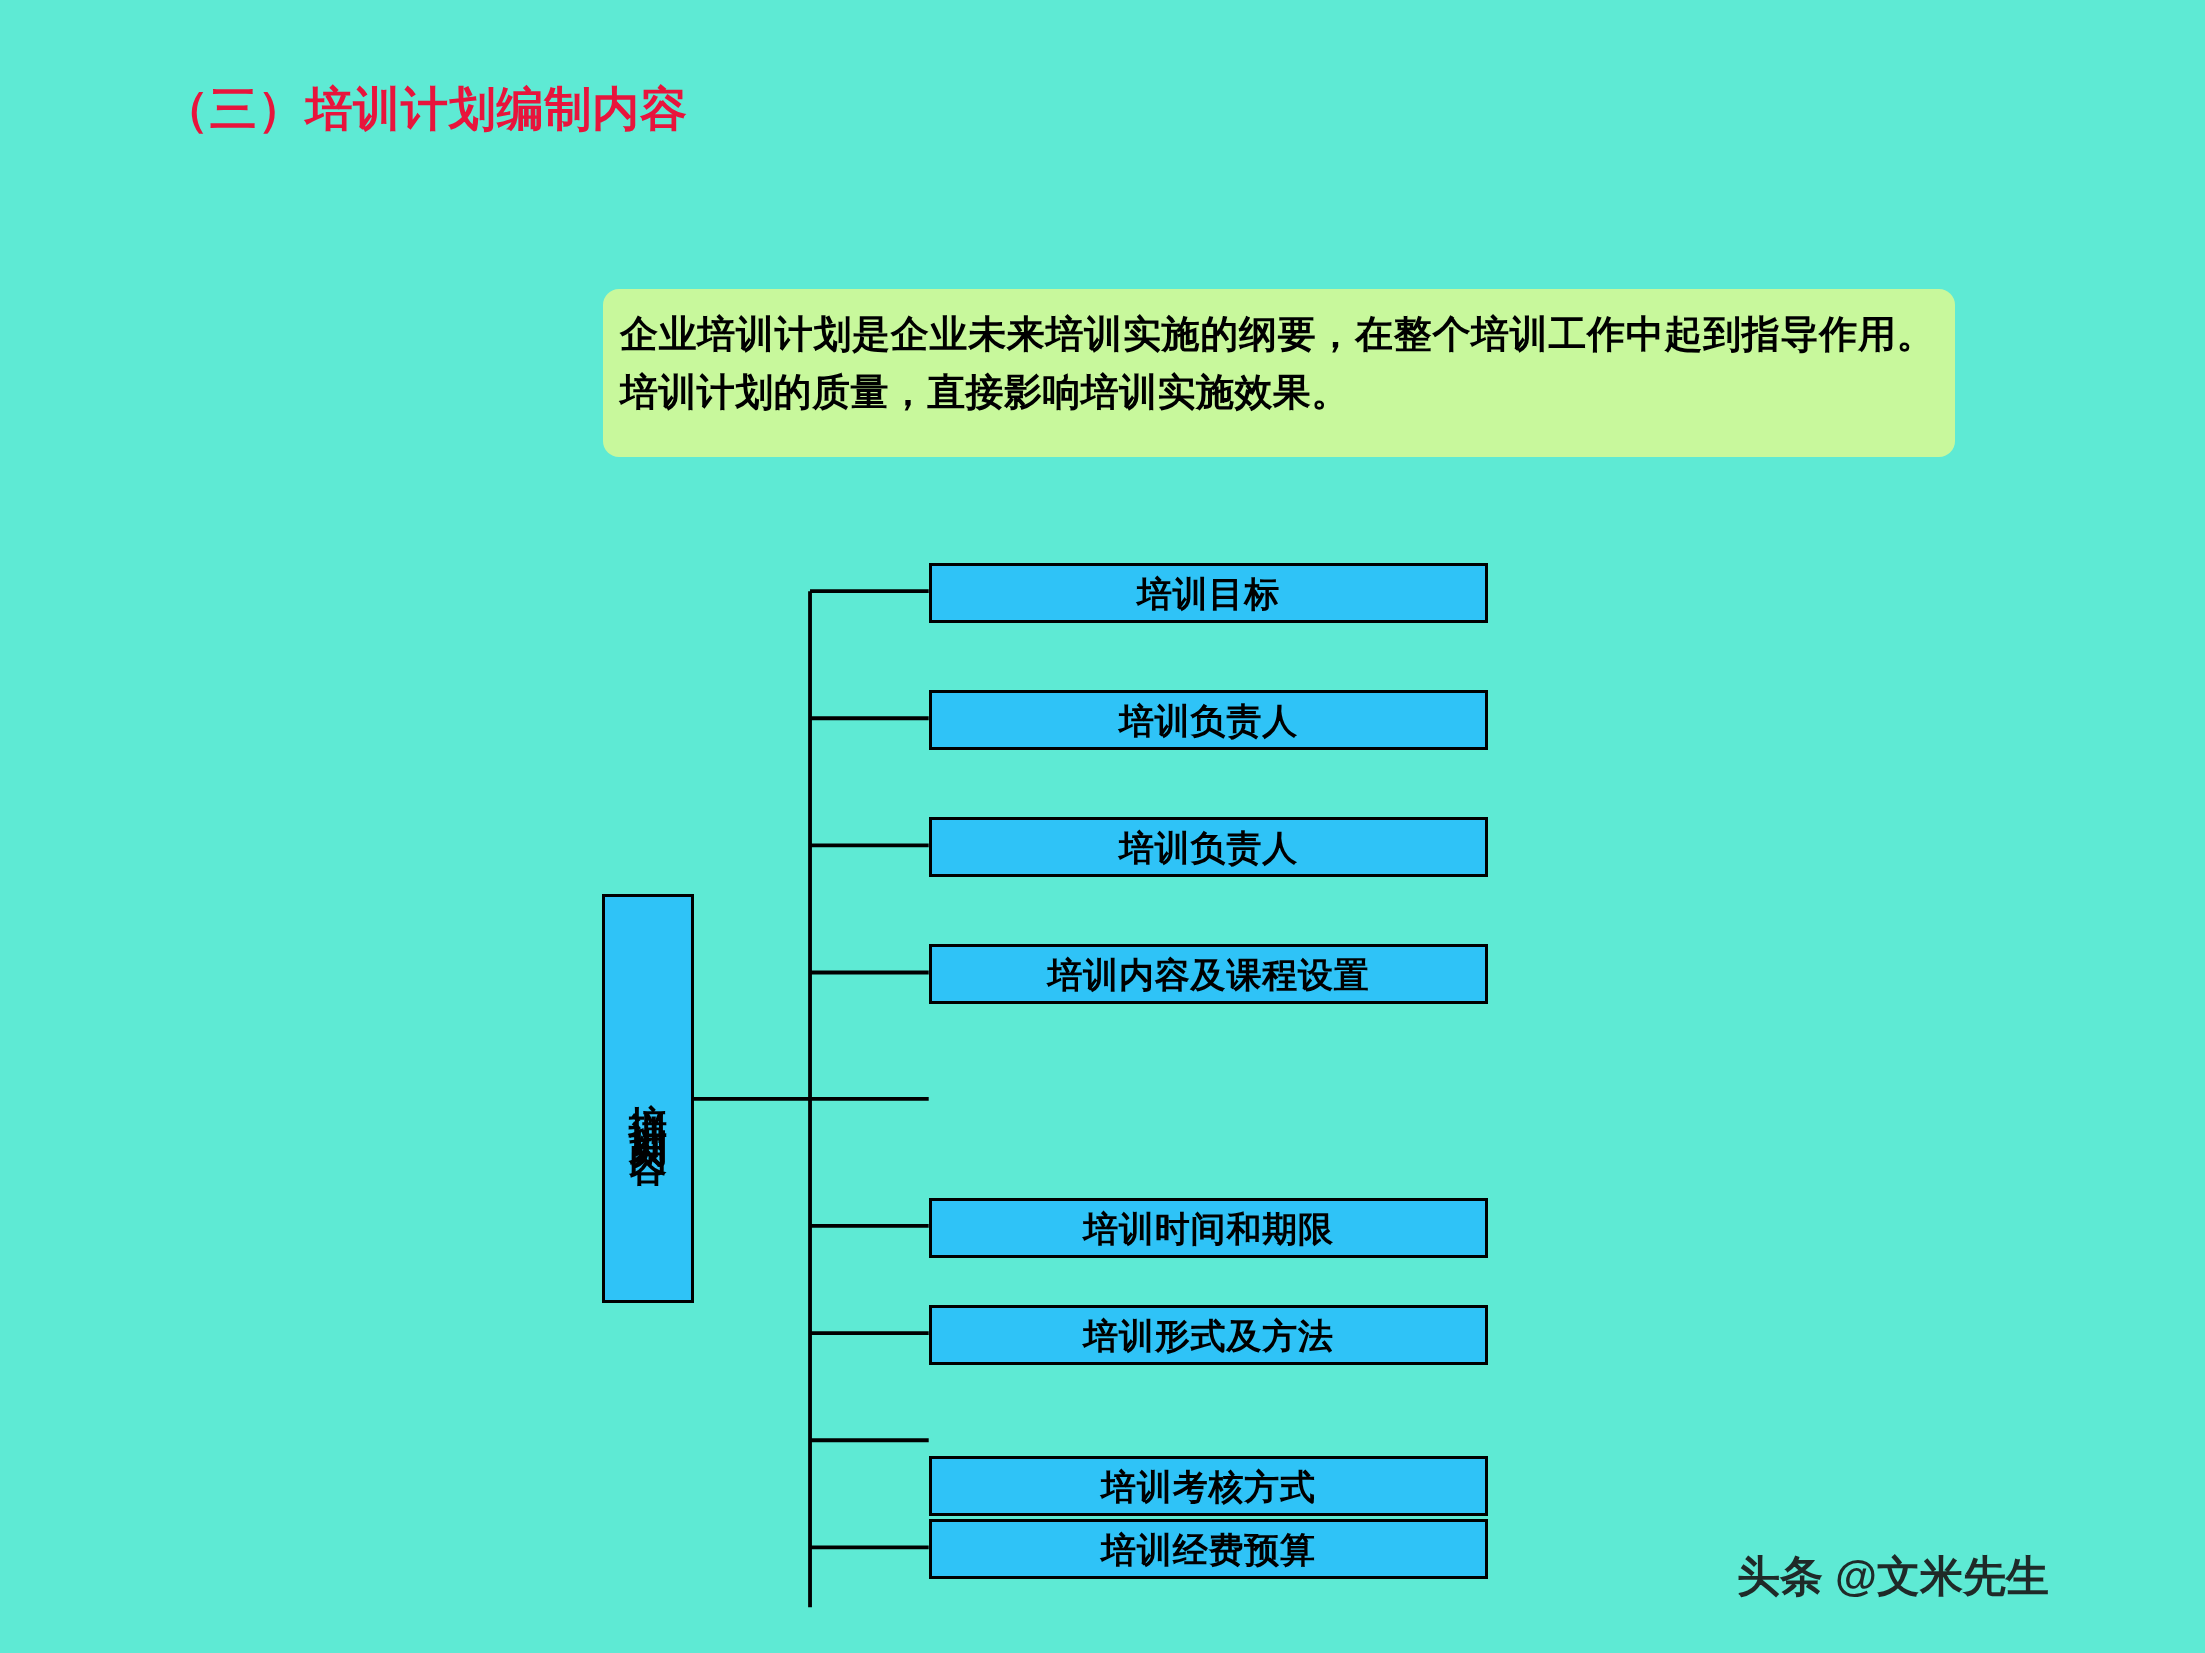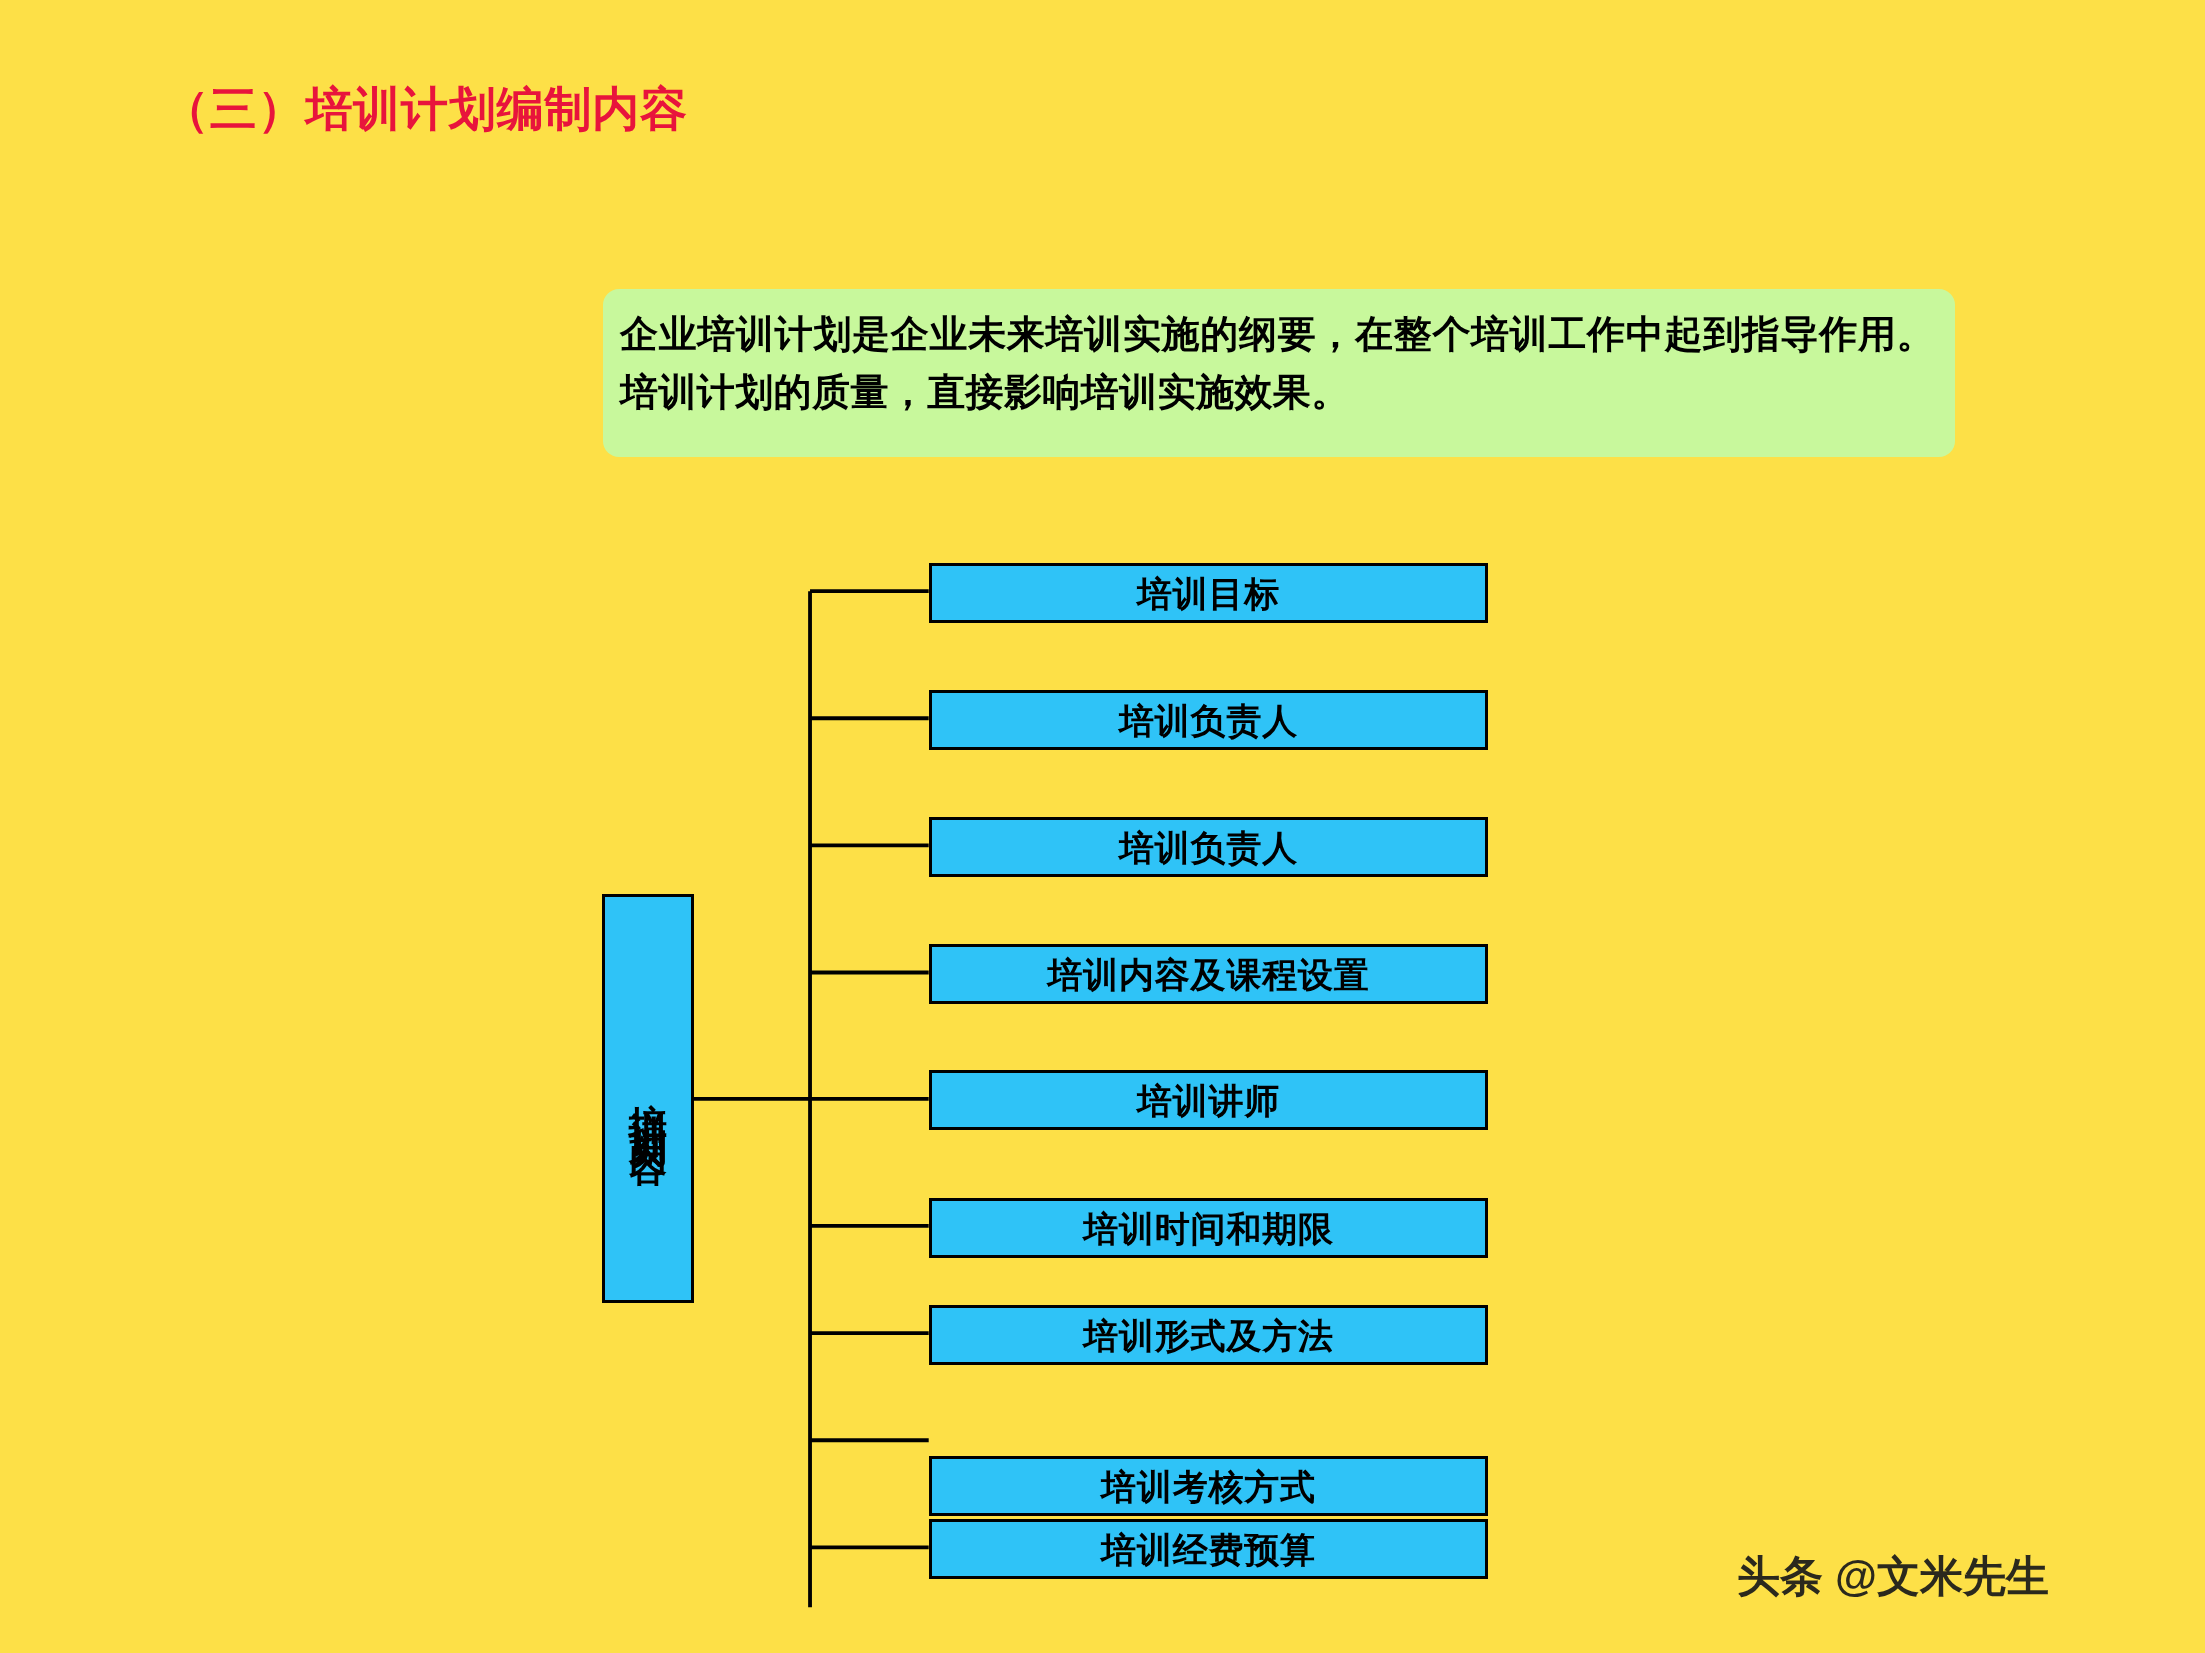--- a/index.html
+++ b/index.html
@@ -7,21 +7,21 @@
     padding: 0;
     background: #ffffff;
   }
   body {
     font-family: "Liberation Sans", "DejaVu Sans", sans-serif;
   }
   #slide {
     position: relative;
     width: 2205px;
     height: 1654px;
-    background: #fde047;
+    background: #5eead4;
     overflow: hidden;
   }
 
   
   .slide-title {
     position: absolute;
     left: 162px;
     top: 83px;
     font-size: 47px;
     font-weight: bold;
@@ -179,23 +179,20 @@
   </div>
   <div class="leaf" style="top:690px;">
     <span class="leaf-label">培训负责人</span>
   </div>
   <div class="leaf" style="top:817px;">
     <span class="leaf-label">培训负责人</span>
   </div>
   <div class="leaf" style="top:944px;">
     <span class="leaf-label">培训内容及课程设置</span>
   </div>
-  <div class="leaf" style="top:1070px;">
-    <span class="leaf-label">培训讲师</span>
-  </div>
   <div class="leaf" style="top:1198px;">
     <span class="leaf-label">培训时间和期限</span>
   </div>
   <div class="leaf" style="top:1305px;">
     <span class="leaf-label">培训形式及方法</span>
   </div>
   <div class="leaf" style="top:1412px;margin-top:44px;">
     <span class="leaf-label">培训考核方式</span>
   </div>
   <div class="leaf" style="top:1519px;">

